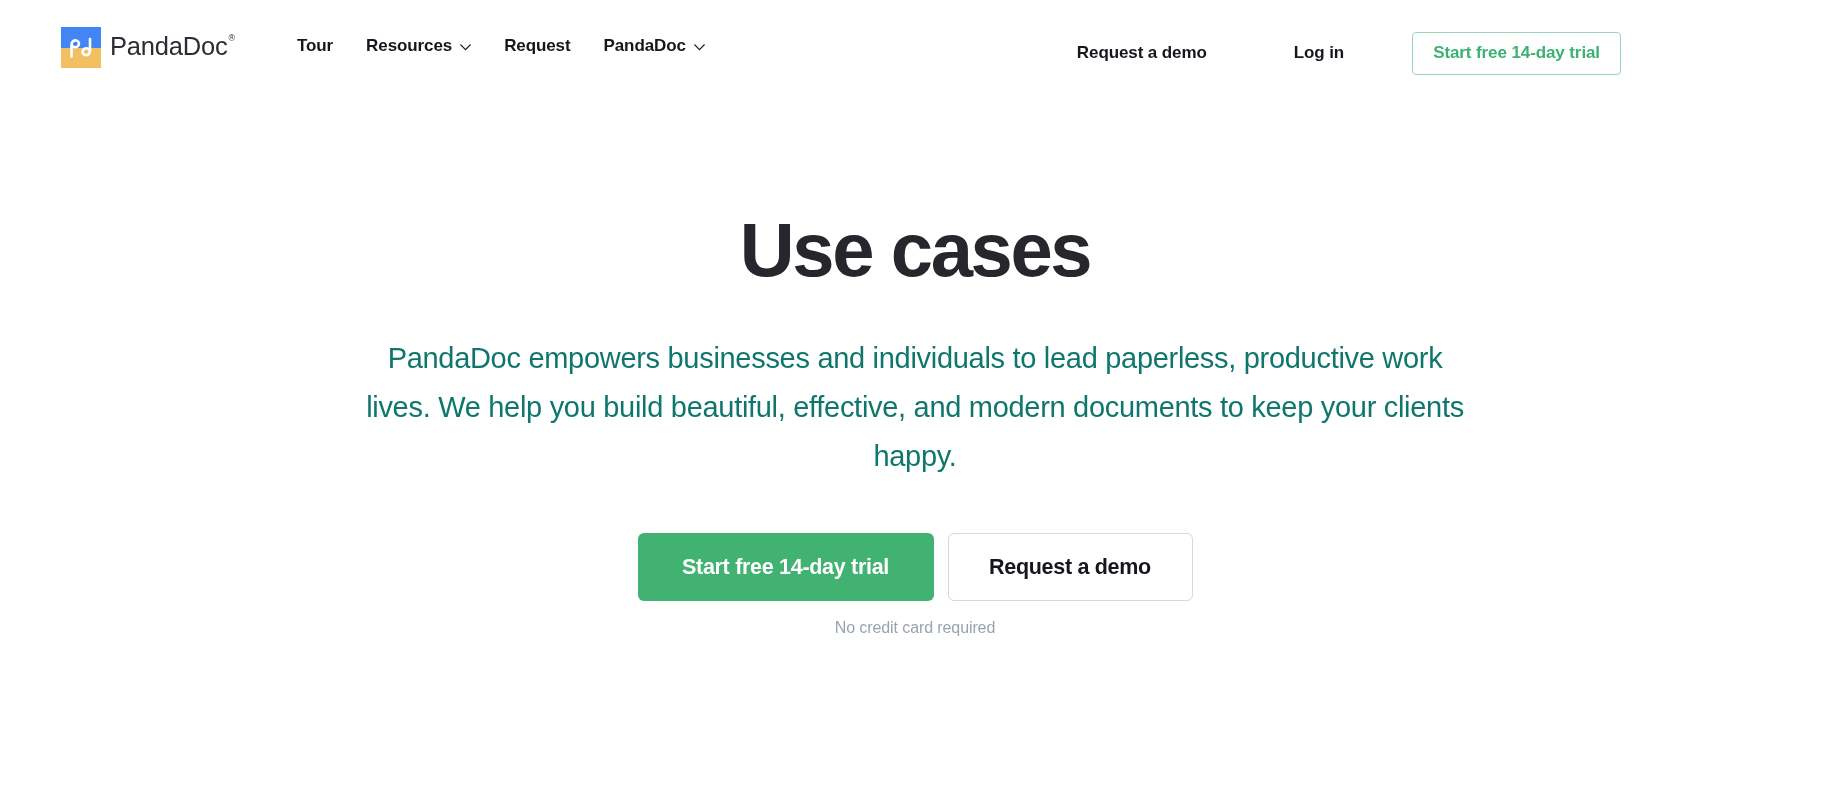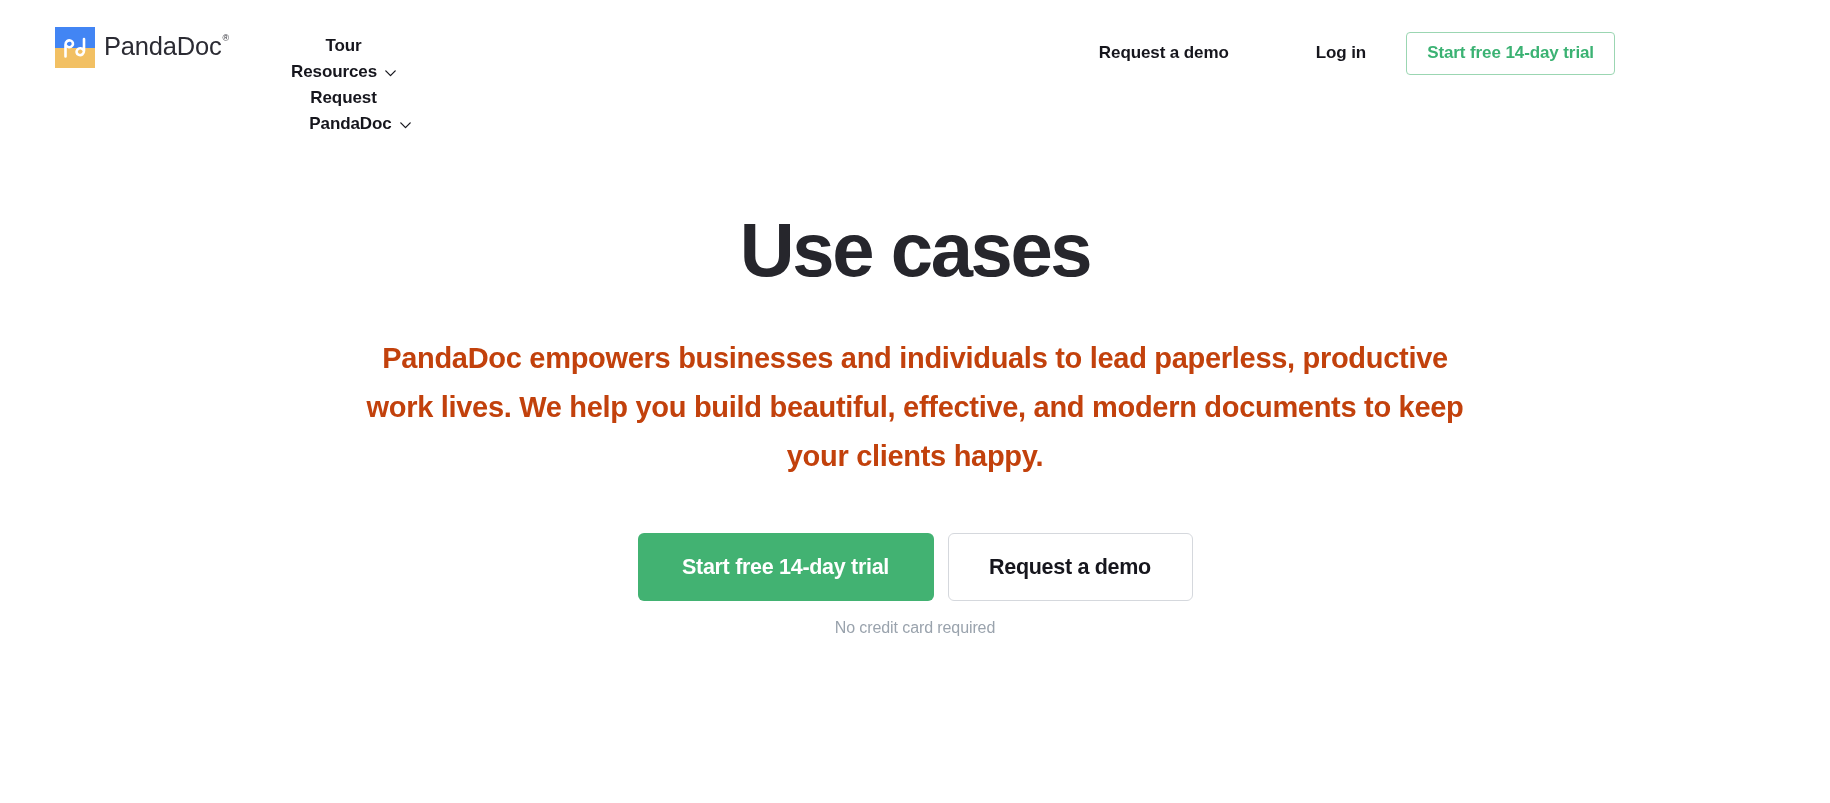--- a/index.html
+++ b/index.html
@@ -21,21 +21,21 @@
     position: relative;
     width: 1830px;
     height: 803px;
     background: #ffffff;
   }
 
   
   .site-header {
     position: absolute;
     top: 0;
-    left: 12px;
+    left: 18px;
     width: 1653px;
     height: 110px;
     background: #ffffff;
     display: flex;
     align-items: center;
   }
 
   .brand {
     position: absolute;
     left: 43px;
@@ -91,21 +91,20 @@
     color: #2b2b33;
   }
 
   .main-nav {
     position: absolute;
     left: 279px;
     top: 33px;
     display: flex;
     align-items: center;
     gap: 0;
-    flex-direction: column;
   }
   .nav-item {
     display: inline-flex;
     align-items: center;
     gap: 8px;
     font-size: 17px;
     font-weight: 700;
     color: #16161d;
     text-decoration: none;
     cursor: pointer;
@@ -135,21 +134,21 @@
   .hdr-link {
     font-size: 17px;
     font-weight: 700;
     color: #16161d;
     text-decoration: none;
     cursor: pointer;
     white-space: nowrap;
     letter-spacing: -0.1px;
   }
   .hdr-link.demo { margin-right: 42px; }
-  .hdr-link.login { margin-right: 40px; padding-left: 45px; }
+  .hdr-link.login { margin-right: 68px; padding-left: 45px; }
 
   .btn-outline-green {
     display: inline-flex;
     align-items: center;
     justify-content: center;
     height: 43px;
     padding: 0 20px;
     border: 1px solid #9bd6b2;
     border-radius: 4px;
     background: #ffffff;
@@ -181,22 +180,22 @@
     letter-spacing: -2.4px;
     font-family: "Liberation Sans", sans-serif;
   }
 
   .hero-sub {
     margin: 0 auto;
     margin-top: 46px;
     width: 1110px;
     font-size: 29px;
     line-height: 49px;
-    color: #c2410c;
-    font-weight: 700;
+    color: #0f766e;
+    font-weight: 400;
     letter-spacing: -0.3px;
     font-family: "Liberation Sans", sans-serif;
     text-align: center;
   }
 
   .hero-cta {
     margin-top: 52px;
     display: flex;
     align-items: center;
     justify-content: center;

